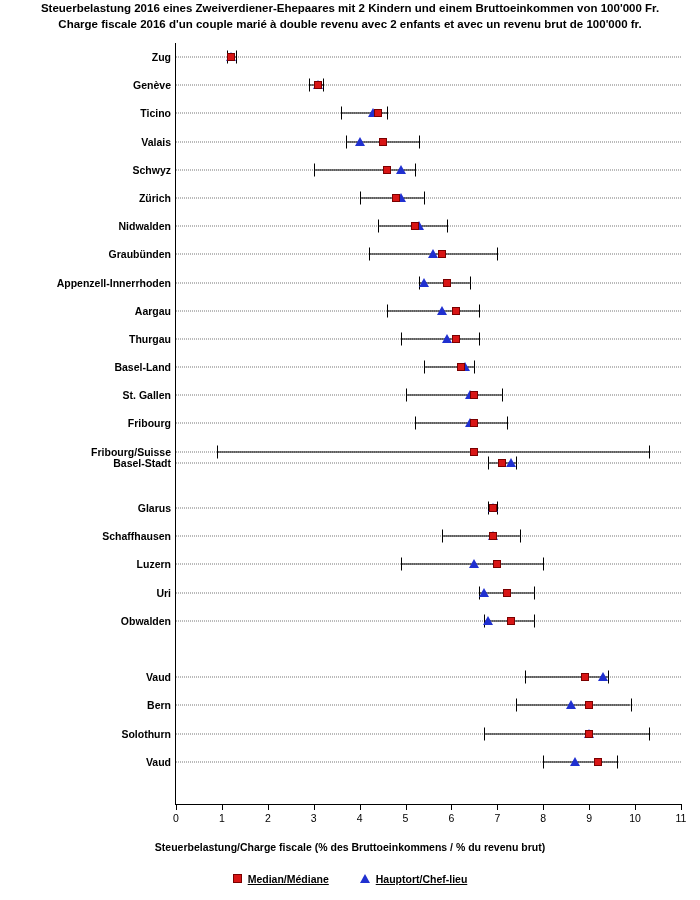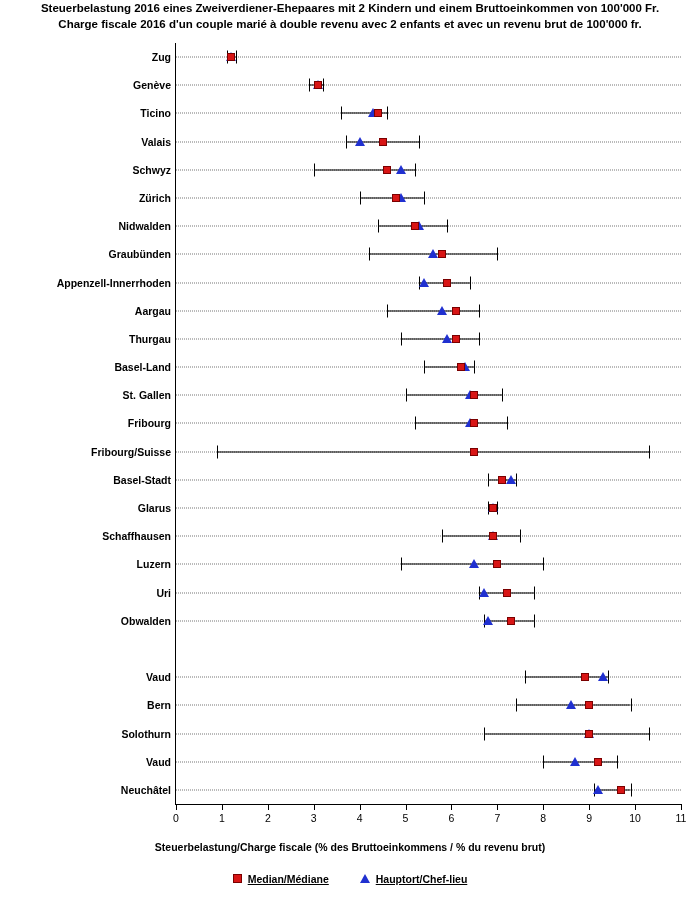--- a/index.html
+++ b/index.html
@@ -301,21 +301,21 @@
         <div class="marker-median" style="left: 298.409px;"></div>
       </div>
       <div class="row" style="top: 394.593px; height: 28.1852px;">
         <div class="dotline"></div>
         <div class="rowlabel">Fribourg/Suisse</div>
         <div class="range" style="left: 41.3182px; width: 431.545px;"></div>
         <div class="cap" style="left: 41.3182px;"></div>
         <div class="cap" style="left: 472.864px;"></div>
         <div class="marker-median" style="left: 298.409px;"></div>
       </div>
-      <div class="row" style="top: 423px; height: 28.1852px;">
+      <div class="row" style="top: 406px; height: 28.1852px;">
         <div class="dotline"></div>
         <div class="rowlabel">Basel-Stadt</div>
         <div class="range" style="left: 312.182px; width: 27.5455px;"></div>
         <div class="cap" style="left: 312.182px;"></div>
         <div class="cap" style="left: 339.727px;"></div>
         <div class="marker-capital" style="left: 335.136px;"></div>
         <div class="marker-median" style="left: 325.955px;"></div>
       </div>
       <div class="row" style="top: 450.963px; height: 28.1852px;">
         <div class="dotline"></div>
@@ -390,29 +390,20 @@
         <div class="marker-median" style="left: 413.182px;"></div>
       </div>
       <div class="row" style="top: 704.63px; height: 28.1852px;">
         <div class="dotline"></div>
         <div class="rowlabel">Vaud</div>
         <div class="range" style="left: 367.273px; width: 73.4545px;"></div>
         <div class="cap" style="left: 367.273px;"></div>
         <div class="cap" style="left: 440.727px;"></div>
         <div class="marker-capital" style="left: 399.409px;"></div>
         <div class="marker-median" style="left: 422.364px;"></div>
-      </div>
-      <div class="row" style="top: 732.815px; height: 28.1852px;">
-        <div class="dotline"></div>
-        <div class="rowlabel">Neuchâtel</div>
-        <div class="range" style="left: 417.773px; width: 36.7273px;"></div>
-        <div class="cap" style="left: 417.773px;"></div>
-        <div class="cap" style="left: 454.5px;"></div>
-        <div class="marker-capital" style="left: 422.364px;"></div>
-        <div class="marker-median" style="left: 445.318px;"></div>
       </div>
       <div class="tick" style="left: 0px;"></div>
       <div class="tick-label" style="left: 0px;">0</div>
       <div class="tick" style="left: 45.9091px;"></div>
       <div class="tick-label" style="left: 45.9091px;">1</div>
       <div class="tick" style="left: 91.8182px;"></div>
       <div class="tick-label" style="left: 91.8182px;">2</div>
       <div class="tick" style="left: 137.727px;"></div>
       <div class="tick-label" style="left: 137.727px;">3</div>
       <div class="tick" style="left: 183.636px;"></div>

